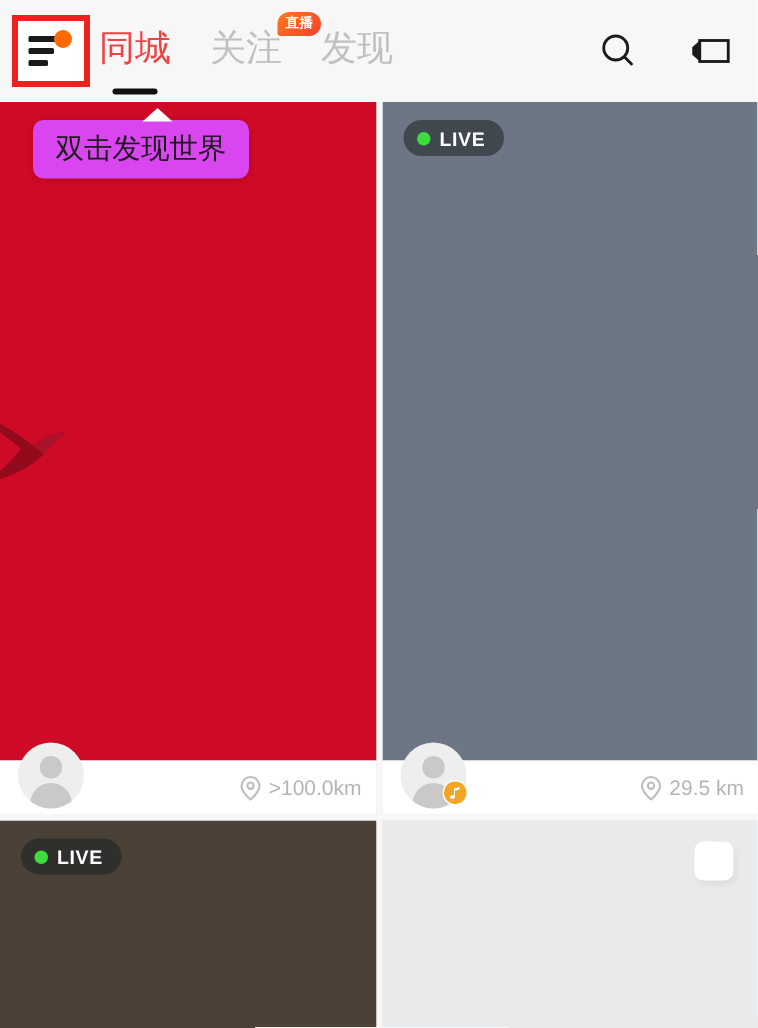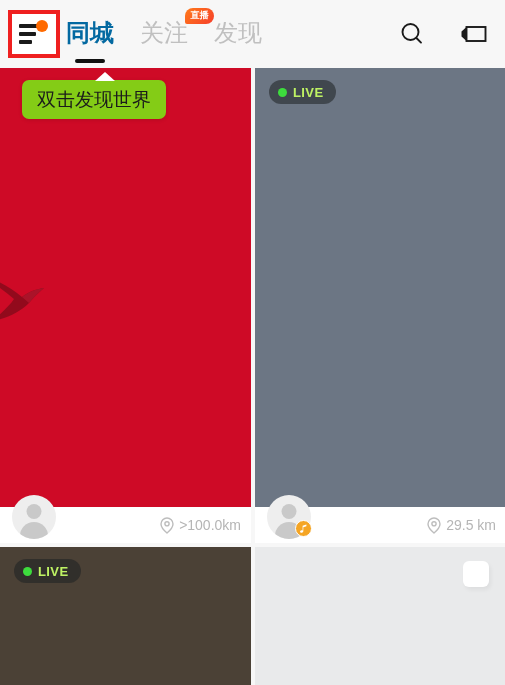--- a/index.html
+++ b/index.html
@@ -76,22 +76,22 @@
   .tab {
     position: relative;
     margin-right: 26px;
     font-size: 24px;
     color: #c0c0c0;
     line-height: 1;
     padding-bottom: 2px;
     white-space: nowrap;
   }
   .tab.active {
-    color: #0369a1;
-    font-weight: bold;
+    color: #ef4444;
+    font-weight: normal;
   }
   .tab-underline {
     position: absolute;
     left: 50%;
     transform: translateX(-50%);
     bottom: -16px;
     width: 30px;
     height: 4px;
     border-radius: 2px;
     background: #111111;
@@ -177,21 +177,21 @@
     border-radius: 12px;
     background: rgba(30, 32, 34, 0.55);
   }
   .live-dot {
     width: 9px; height: 9px;
     border-radius: 50%;
     background: #3ddc3d;
     flex: none;
   }
   .live-text {
-    color: #bef264;
+    color: #ffffff;
     font-size: 13px;
     font-weight: bold;
     letter-spacing: 0.4px;
     line-height: 1;
   }
 
   
   .card-info {
     position: absolute;
     left: 0; bottom: 0;
@@ -261,21 +261,21 @@
     width: 26px; height: 26px;
     border-radius: 6px;
     background: #ffffff;
     box-shadow: 2px 3px 4px rgba(0,0,0,0.05);
   }
 
   
   .tooltip {
     position: absolute;
     left: 22px; top: 80px;
-    background: #84cc16;
+    background: #d946ef;
     border-radius: 7px;
     padding: 10px 15px;
     box-shadow: 0 1px 4px rgba(0,0,0,0.12);
     z-index: 40;
   }
   .tooltip-text {
     font-size: 19px;
     color: #1b1b1b;
     line-height: 1;
     white-space: nowrap;

